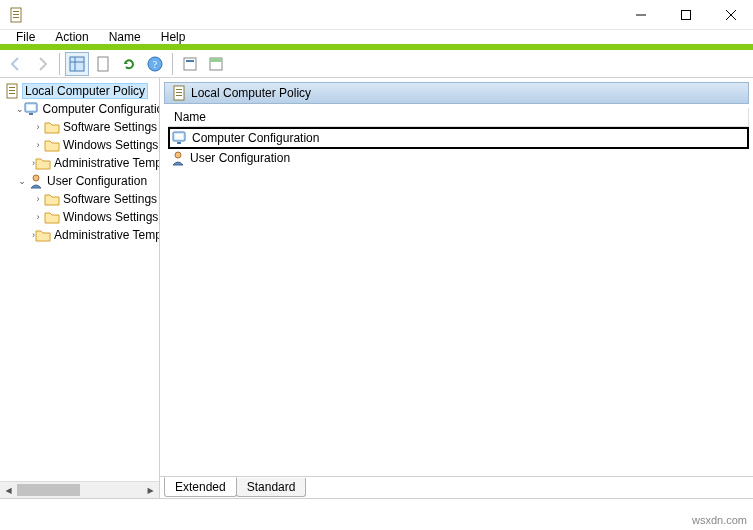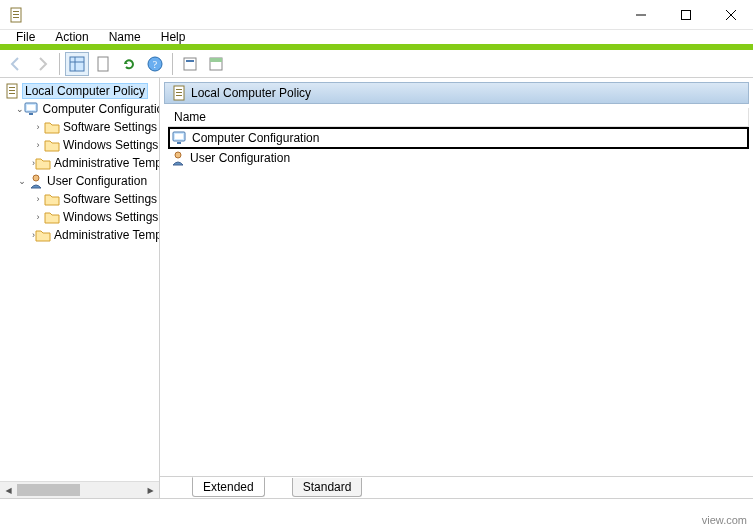--- a/index.html
+++ b/index.html
@@ -49,21 +49,21 @@
   .panelbody { flex: 1; display: flex; padding: 4px 4px 0 8px; }
   .desc-col { width: 210px; }
   .list-col { flex: 1; }
   .list-col-header { display: flex; border-bottom: 1px solid #e0e0e0; }
   .list-col-header .colh { padding: 2px 6px; border-right: 1px solid #e0e0e0; flex: 1; }
   .list-row { display: flex; align-items: center; padding: 1px 2px; height: 18px; }
   .list-row .li-icon { width: 16px; height: 16px; margin-right: 4px; flex-shrink: 0; }
   .list-row.hl { border: 2px solid #000; height: 22px; }
   
   .tabstrip { height: 22px; display: flex; align-items: flex-end; border-top: 1px solid #d0d0d0; padding-left: 4px; }
-  .tabstrip .tab { padding: 2px 10px; border: 1px solid #b0b0b0; border-top: none; border-bottom-left-radius: 3px; border-bottom-right-radius: 3px; margin-right: -1px; background: #fff; position: relative; top: -1px; margin-left: 28px; }
+  .tabstrip .tab { padding: 2px 10px; border: 1px solid #b0b0b0; border-top: none; border-bottom-left-radius: 3px; border-bottom-right-radius: 3px; margin-right: -1px; background: #fff; position: relative; top: -1px; }
   .tabstrip .tab.active { background: #fff; border-top: 1px solid #fff; font-weight: normal; }
   .tabstrip .tab.inactive { background: #f4f4f4; }
   
   
   .statusbar { height: 22px; border-top: 1px solid #d0d0d0; }
   
   .watermark { position: absolute; right: 6px; bottom: 4px; font-size: 11px; color: #888; }
 </style>
 </head>
 <body>
@@ -300,13 +300,13 @@
     </div>
     <div class="tabstrip">
       <div class="tab active">Extended</div>
       <div class="tab inactive">Standard</div>
     </div>
   </div>
 </div>
 
 <div class="statusbar"></div>
 
-<div class="watermark">view.com</div>
+<div class="watermark">wsxdn.com</div>
 
 </body></html>

